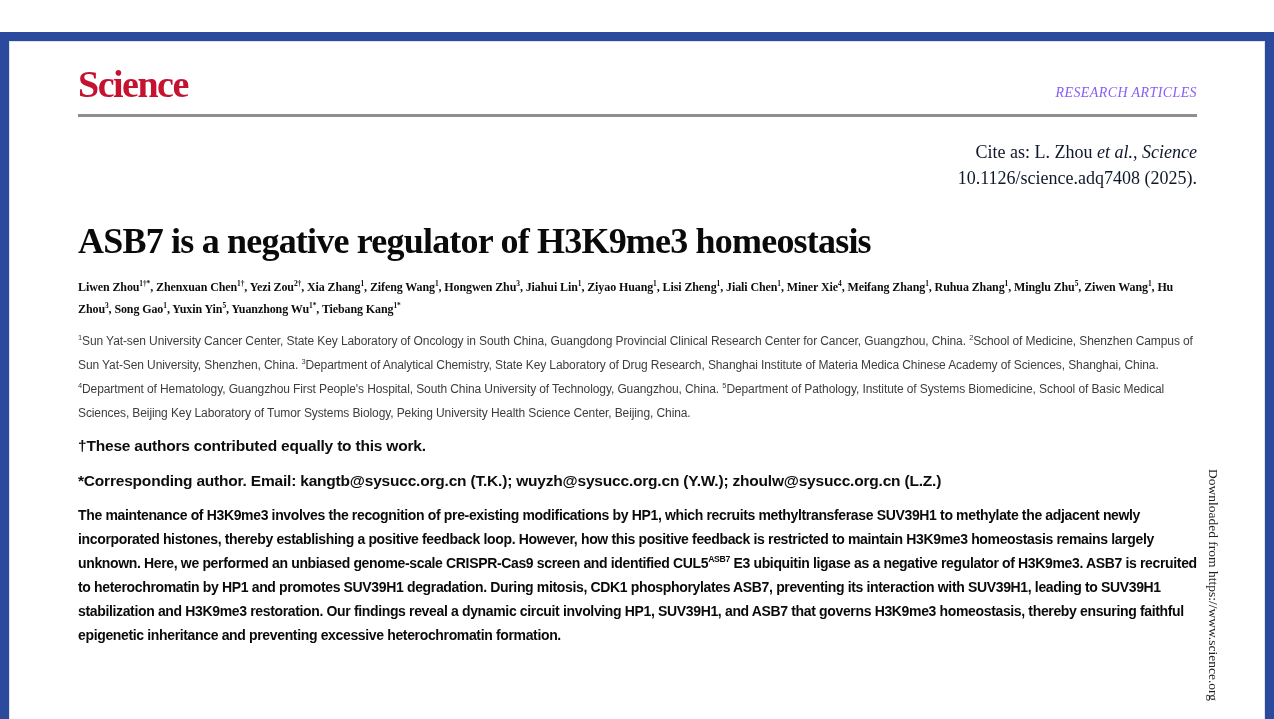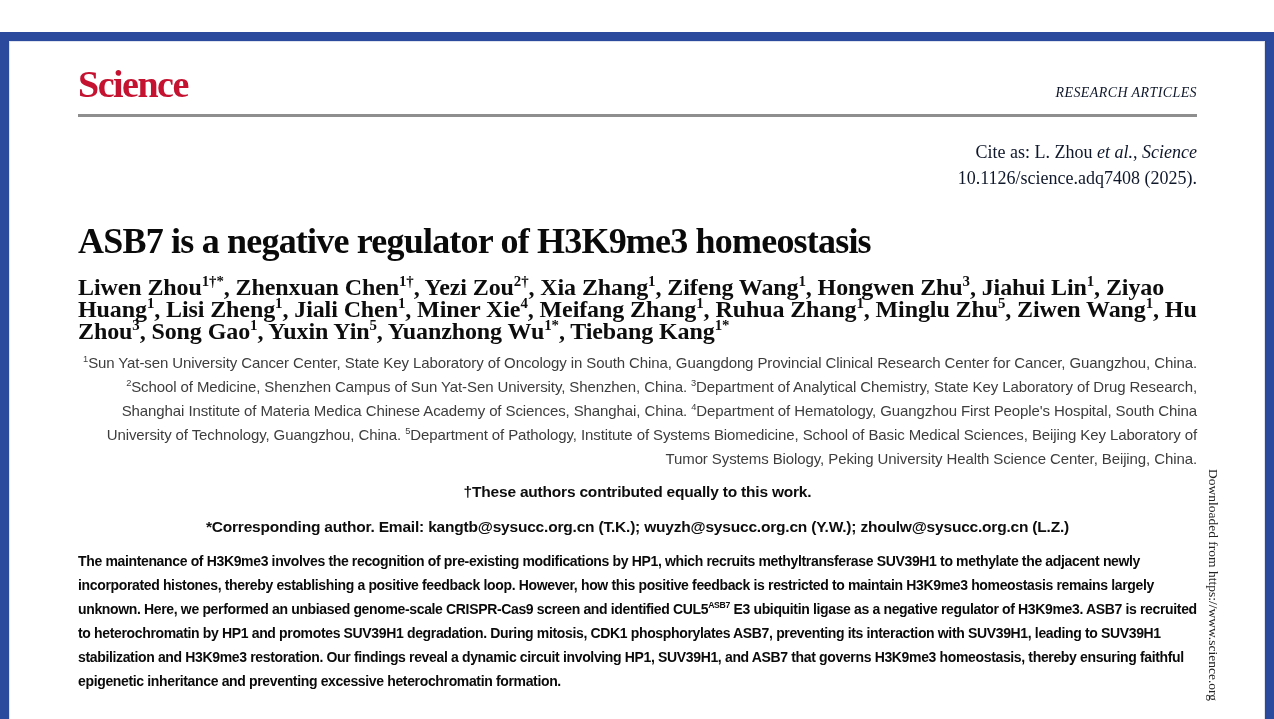--- a/index.html
+++ b/index.html
@@ -9,40 +9,40 @@
     background:#ffffff; overflow:hidden;
     font-family:"Liberation Serif", serif; color:#111;margin-top:32px;
   }
   .content { padding:14px 68px 0 69px; }
   .masthead { display:flex; justify-content:space-between; align-items:flex-end; height:49px; }
   .logo {
     font-family:"Liberation Serif", serif; font-weight:bold; font-size:38px;
     line-height:40px; color:#c41230; letter-spacing:-1.5px;
   }
   .section-label {
-    font-style:italic; font-size:14px; color:#0f172a; padding-bottom:3px; letter-spacing:0.4px;
+    font-style:italic; font-size:14px; color:#8b5cf6; padding-bottom:3px; letter-spacing:0.4px;
   }
   .rule { height:3px; background:#8e8e8e; margin-top:10px; }
   .cite { text-align:right; font-size:18px; line-height:26px; margin-top:22px; color:#0f172a; }
   .cite i { font-style:italic; }
   .title {
     font-size:36px; font-weight:bold; letter-spacing:-0.8px; margin-top:28px;
     color:#0a0a0a; line-height:44px;
   }
   .authors {
-    font-weight:bold; font-size:24px; line-height:22px; margin-top:13px;
+    font-weight:bold; font-size:12px; line-height:22px; margin-top:13px;
     color:#0d0d0d; letter-spacing:-0.1px;
   }
   .affiliations {
-    font-family:"Liberation Sans", sans-serif; font-size:15px; line-height:24px;
-    color:#3d3d3d; margin-top:9px; letter-spacing:-0.1px;text-align:right;
+    font-family:"Liberation Sans", sans-serif; font-size:12px; line-height:24px;
+    color:#3d3d3d; margin-top:9px; letter-spacing:-0.1px;
   }
   .footnote {
     font-family:"Liberation Sans", sans-serif; font-weight:bold; font-size:15.5px;
-    color:#0d0d0d; letter-spacing:-0.2px;text-align:center;
+    color:#0d0d0d; letter-spacing:-0.2px;
   }
   .footnote.equal { margin-top:12px; }
   .footnote.corresponding { margin-top:17px; }
   .abstract {
     font-family:"Liberation Sans", sans-serif; font-weight:bold; font-size:14px;
     line-height:24px; margin-top:13px; color:#0a0a0a; letter-spacing:-0.35px;
     text-align:left;
   }
   sup { font-size:62%; line-height:0; vertical-align:super; }
   .sidebar-vertical {

